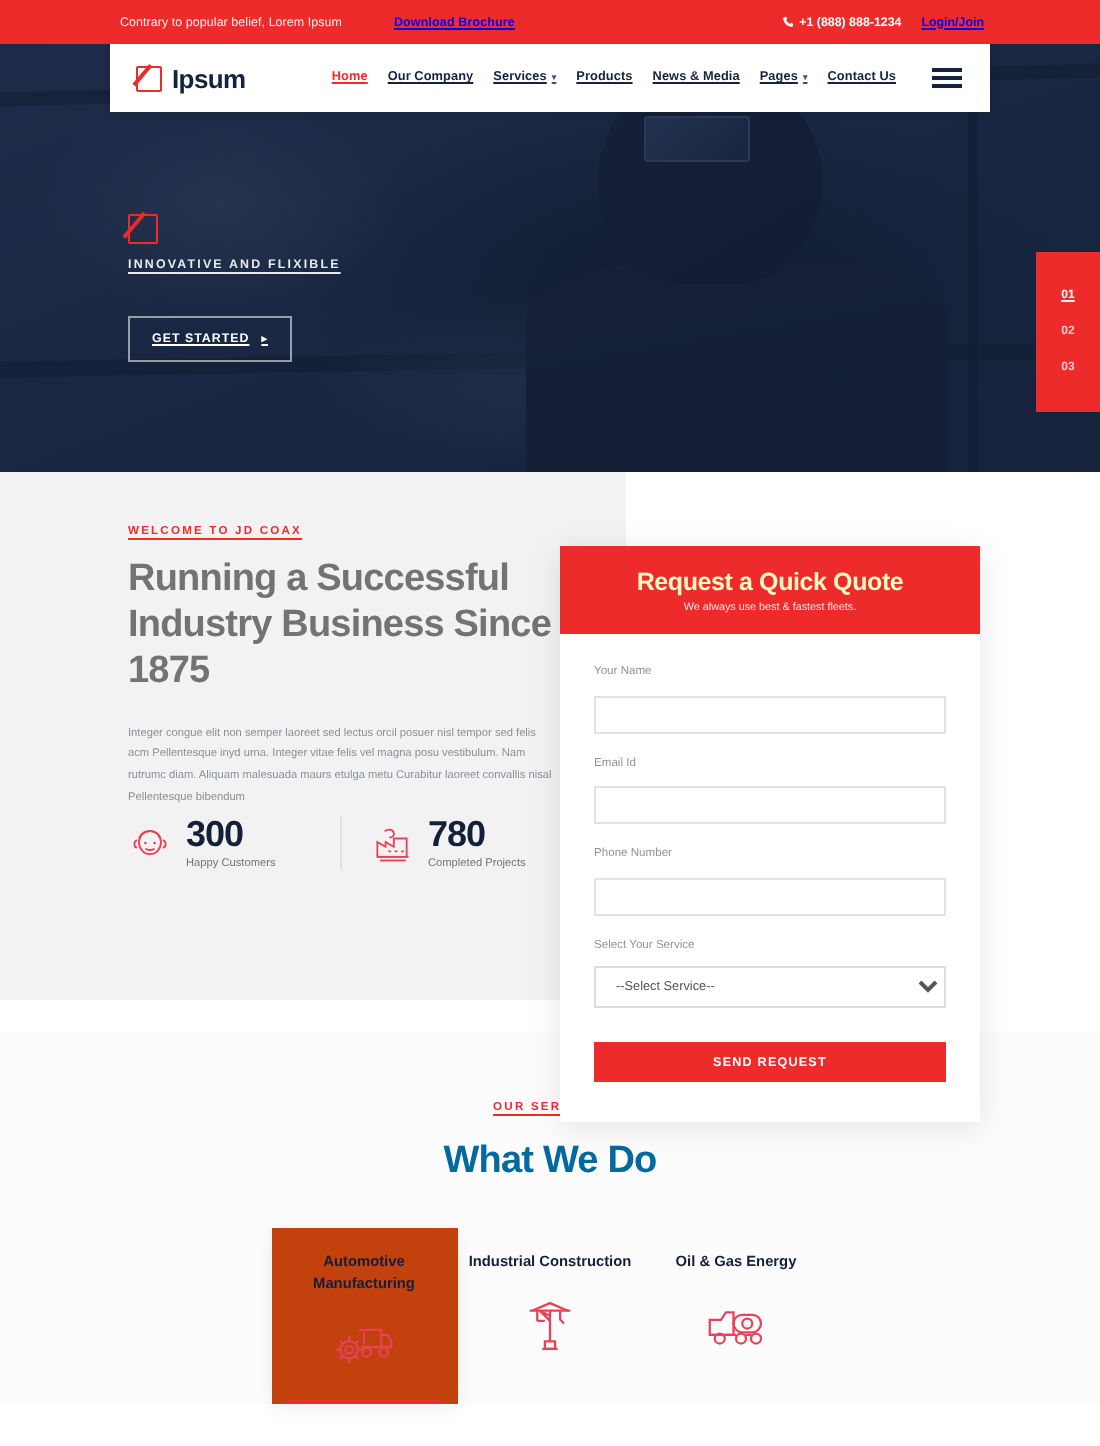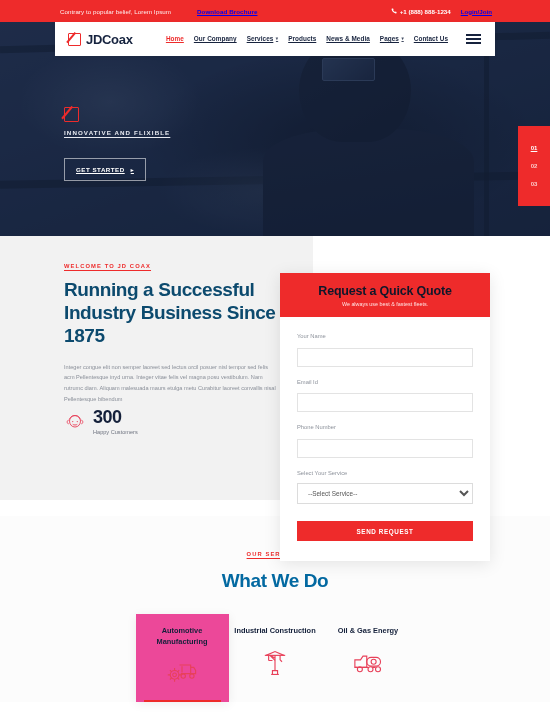--- a/index.html
+++ b/index.html
@@ -143,21 +143,21 @@
   }
   .about-bg-left{
     position:absolute; left:0; top:0; width:313px; height:264px; background:#f2f2f2;
   }
   .about-inner{ position:absolute; left:64px; top:27px; width:212px; z-index:2; }
   .eyebrow{
     font-size:5.8px; color:#ee2b2b; font-weight:bold; letter-spacing:1.1px;
     text-decoration:underline; text-underline-offset:2px;
   }
   .about-title{
-    margin-top:9px; font-size:19px; line-height:1.22; color:#0c4a6e;
+    margin-top:9px; font-size:19px; line-height:1.22; color:#737373;
     font-weight:bold; letter-spacing:-.4px;
   }
   .about-para{
     margin-top:14px; font-size:5.6px; line-height:1.95; color:#8a8f99;
   }
   .stats{
     position:absolute; left:64px; top:172px; width:212px; display:flex; z-index:2;
   }
   .stat{
     display:flex; align-items:center; gap:7px; width:50%;
@@ -166,21 +166,21 @@
   .stat-ico{ width:22px; height:22px; color:#e8415a; flex:none; }
   .stat-num{ font-size:18px; font-weight:bold; color:#14203a; line-height:1; letter-spacing:-.5px; }
   .stat-lab{ font-size:5.6px; color:#6f7480; margin-top:3px; }
 
   
   .quote{
     position:absolute; right:60px; top:273px; width:210px; z-index:7;
     background:#ffffff; box-shadow:0 3px 16px rgba(0,0,0,.10);
   }
   .quote-head{ background:#ee2b2b; padding:11px 10px 10px; text-align:center; }
-  .quote-title{ font-size:12.5px; color:#0f172a; font-weight:bold; letter-spacing:-.2px; }
+  .quote-title{ font-size:12.5px; color:#fef9c3; font-weight:bold; letter-spacing:-.2px; }
   .quote-sub{ font-size:5.4px; color:#ffe3e3; margin-top:3px; }
   .quote-body{ padding:16px 17px 20px; }
   .field-label{ font-size:5.8px; color:#8e939c; margin-bottom:6px; display:block; }
   .field-input{
     width:100%; height:19px; border:1px solid #e3e3e3; background:#fff;
     margin-bottom:12px; font-size:6px; padding:0 6px; color:#333;
     font-family:"Liberation Sans", sans-serif;
   }
   .field-select{
     width:100%; height:21px; border:1px solid #dcdcdc; background:#fff;
@@ -201,21 +201,21 @@
     margin-top:10px; letter-spacing:-.4px;
   }
   .svc-grid{
     margin-top:22px; display:flex; justify-content:center; gap:0; padding:0 30px;
   }
   .svc-card{
     width:93px; text-align:center; padding:12px 4px 14px; background:transparent;
     position:relative;
   }
   .svc-card.active{
-    background:#ec4899; box-shadow:0 2px 10px rgba(0,0,0,.07);
+    background:#c2410c; box-shadow:0 2px 10px rgba(0,0,0,.07);
   }
   .svc-card.active:after{
     content:""; position:absolute; left:8px; right:8px; bottom:0; height:2px; background:#ee2b2b;
   }
   .svc-name{
     font-size:7.4px; font-weight:bold; color:#14203a; line-height:1.45;
   }
   .svc-ico{ margin-top:11px; height:30px; display:flex; align-items:center; justify-content:center; color:#e8415a; }
 </style>
 </head>
@@ -233,21 +233,21 @@
       </svg>
       <span>+1 (888) 888-1234</span>
     </span>
     <a class="tb-login" href="#">Login/Join</a>
   </div>
 </div>
 
 <div class="header-wrap">
   <div class="logo">
     <span class="logo-mark"></span>
-    <span class="logo-text">JDCoax</span>
+    <span class="logo-text">Ipsum</span>
   </div>
   <nav class="mainnav">
     <a class="nav-item active" href="#">
       <span>Home</span>
     </a>
     <a class="nav-item" href="#">
       <span>Our Company</span>
     </a>
     <a class="nav-item" href="#">
       <span>Services</span>
@@ -326,20 +326,33 @@
         <path d="M38 20c2 0 3 2 3 4s-1 4-3 4"></path>
         <circle cx="19" cy="23" r="1.4" fill="currentColor" stroke="none"></circle>
         <circle cx="29" cy="23" r="1.4" fill="currentColor" stroke="none"></circle>
         <path d="M19 29c2 2 8 2 10 0"></path>
       </svg>
       <div>
         <div class="stat-num">300</div>
         <div class="stat-lab">Happy Customers</div>
       </div>
     </div>
+    <div class="stat">
+      <svg class="stat-ico" viewBox="0 0 48 48" fill="none" stroke="currentColor" stroke-width="2">
+        <path d="M8 38V22l9 5v-5l9 5V18h14v20z"></path>
+        <path d="M8 38h34"></path>
+        <path d="M16 10c4-3 9-2 10 2 1 3-2 5-5 5"></path>
+        <path d="M20 32h3M27 32h3M34 32h3"></path>
+        <path d="M11 42h28"></path>
+      </svg>
+      <div>
+        <div class="stat-num">780</div>
+        <div class="stat-lab">Completed Projects</div>
+      </div>
+    </div>
   </div>
 </section>
 
 <div class="quote">
   <div class="quote-head">
     <div class="quote-title">Request a Quick Quote</div>
     <div class="quote-sub">We always use best &amp; fastest fleets.</div>
   </div>
   <form class="quote-body">
     <label class="field-label">Your Name</label>

